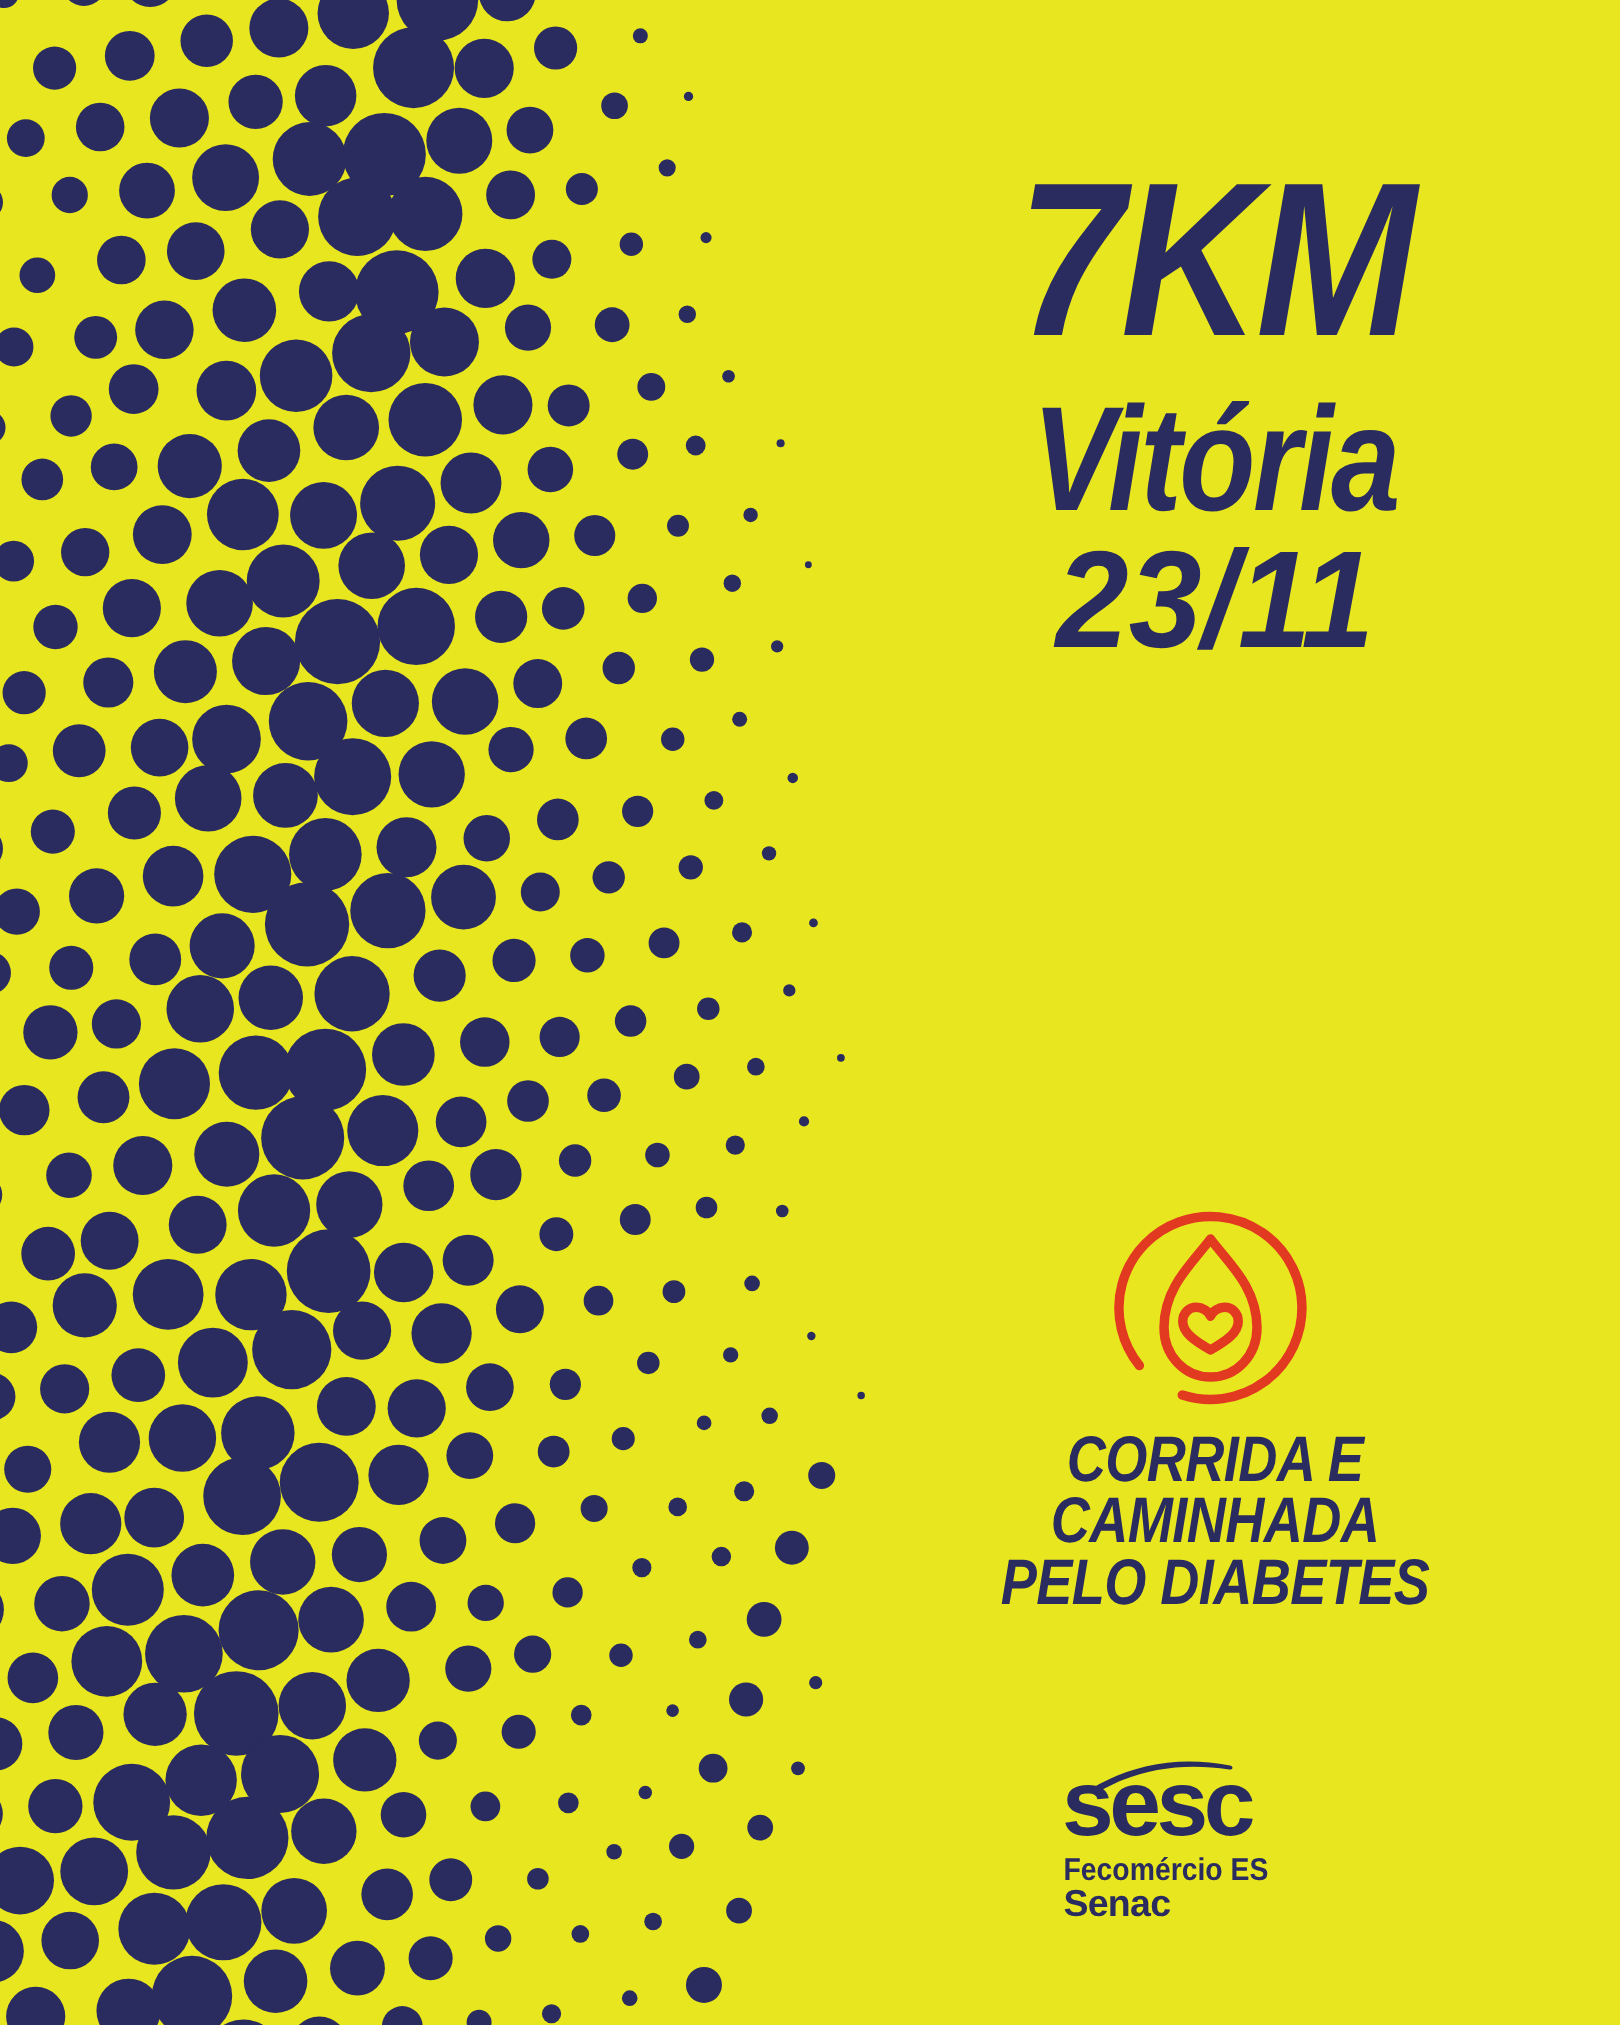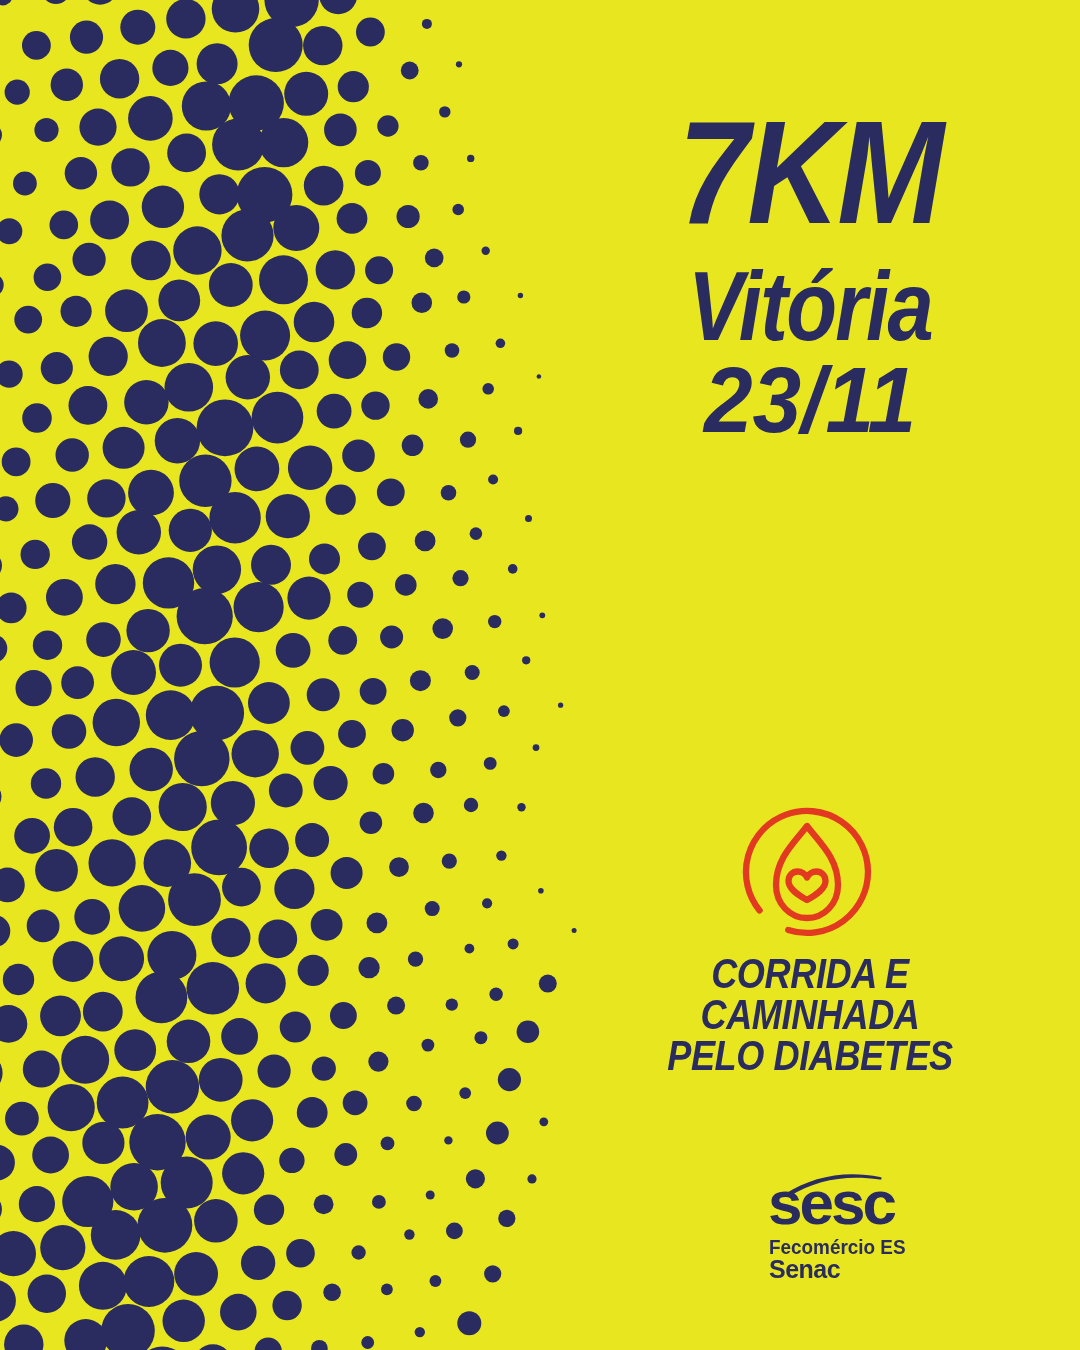--- a/index.html
+++ b/index.html
@@ -47,21 +47,21 @@
     position:absolute;left:736px;top:801px;width:142px;height:140px;
   }
   .event{
     position:absolute;left:540px;top:953px;width:540px;
     text-align:center;color:var(--ink);
     font-style:italic;font-weight:bold;
     font-size:43px;line-height:41px;
     letter-spacing:-0.5px;
     transform:scaleX(.84);transform-origin:50% 0%;
   }
-  .brand{position:absolute;left:768px;top:1160px;width:220px;height:140px;color:var(--ink);}
+  .brand{position:absolute;left:708px;top:1160px;width:220px;height:140px;color:var(--ink);}
   .swoosh{position:absolute;left:16px;top:9px;width:102px;height:28px;}
   .sesc{
     position:absolute;left:0px;top:12px;
     font-size:62px;line-height:1;font-weight:bold;
     letter-spacing:-3px;
   }
   .fecomercio{
     position:absolute;left:1px;top:76px;
     font-size:21px;line-height:1;font-weight:bold;
     transform:scaleX(.9);transform-origin:0 0;

